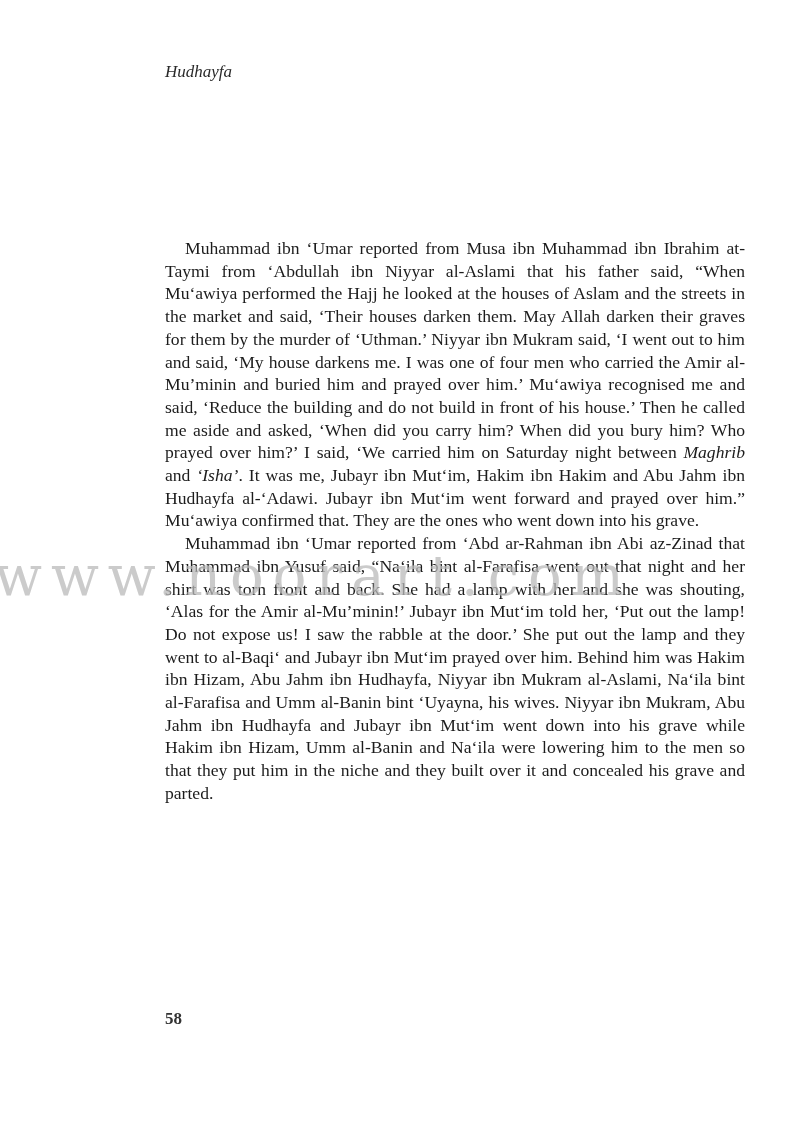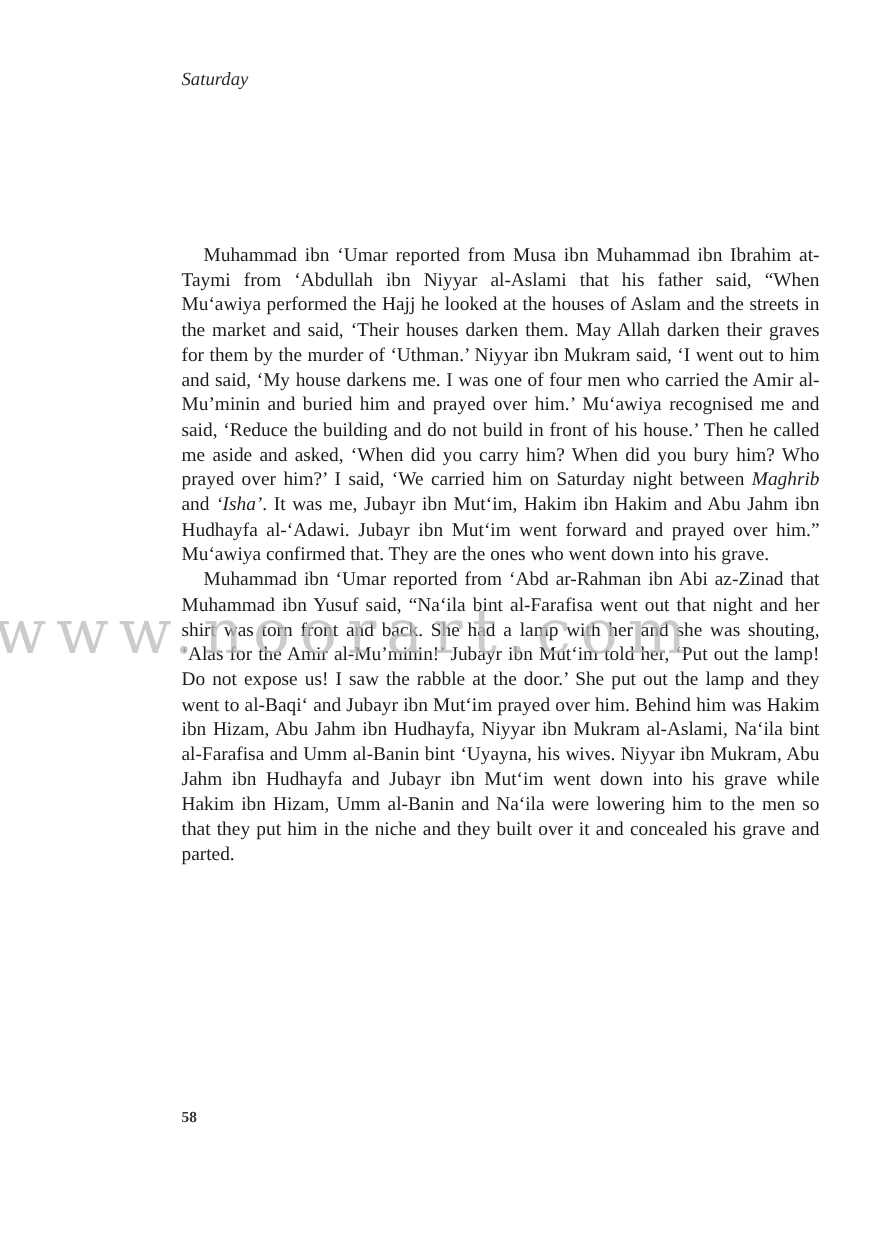--- a/index.html
+++ b/index.html
@@ -38,60 +38,60 @@
     font-weight: bold;
     font-size: 19.5px;
     line-height: 24px;
     text-align: justify;
     color: #111;
     margin: 0;
     hyphens: manual;
   }
   .body-text {
     position: absolute;
-    top: 220px;
+    top: 237px;
     left: 0;
     width: 580px;
   }
   .para {
     margin: 0;
     font-size: 17.6px;
     line-height: 22.7px;
     text-align: justify;
     text-indent: 20px;
     color: #1c1c1c;
   }
   .para em { font-style: italic; }
   .page-number {
     position: absolute;
     top: 1009px;
     left: 0;
     font-weight: bold;
-    font-size: 14px;
+    font-size: 17px;
     color: #333;
   }
   .watermark {
     position: absolute;
     left: -6px;
     top: 548px;
     width: 812px;
     font-family: "DejaVu Serif", "Liberation Serif", serif;
     font-size: 56px;
     letter-spacing: 9px;
     color: rgba(185,185,185,0.75);
     white-space: nowrap;
     pointer-events: none;
     line-height: 56px;
   }
 </style>
 </head>
 <body>
 
 <div class="page">
-  <div class="running-header">Saturday</div>
+  <div class="running-header">Hudhayfa</div>
 
 
   <div class="body-text">
     <p class="para">
       <span>Muhammad ibn ‘Umar reported from Musa ibn Muhammad ibn Ibrahim at-Taymi from ‘Abdullah ibn Niyyar al-Aslami that his father said, “When Mu‘awiya performed the Hajj he looked at the houses of Aslam and the streets in the market and said, ‘Their houses darken them. May Allah darken their graves for them by the murder of ‘Uthman.’ Niyyar ibn Mukram said, ‘I went out to him and said, ‘My house darkens me. I was one of four men who carried the Amir al-Mu’minin and buried him and prayed over him.’ Mu‘awiya recognised me and said, ‘Reduce the building and do not build in front of his house.’ Then he called me aside and asked, ‘When did you carry him? When did you bury him? Who prayed over him?’ I said, ‘We carried him on Saturday night between </span><em>Maghrib</em><span> and </span><em>‘Isha’</em><span>. It was me, Jubayr ibn Mut‘im, Hakim ibn Hakim and Abu Jahm ibn Hudhayfa al-‘Adawi. Jubayr ibn Mut‘im went forward and prayed over him.” Mu‘awiya confirmed that. They are the ones who went down into his grave.</span>
     </p>
     <p class="para">
       <span>Muhammad ibn ‘Umar reported from ‘Abd ar-Rahman ibn Abi az-Zinad that Muhammad ibn Yusuf said, “Na‘ila bint al-Farafisa went out that night and her shirt was torn front and back. She had a lamp with her and she was shouting, ‘Alas for the Amir al-Mu’minin!’ Jubayr ibn Mut‘im told her, ‘Put out the lamp! Do not expose us! I saw the rabble at the door.’ She put out the lamp and they went to al-Baqi‘ and Jubayr ibn Mut‘im prayed over him. Behind him was Hakim ibn Hizam, Abu Jahm ibn Hudhayfa, Niyyar ibn Mukram al-Aslami, Na‘ila bint al-Farafisa and Umm al-Banin bint ‘Uyayna, his wives. Niyyar ibn Mukram, Abu Jahm ibn Hudhayfa and Jubayr ibn Mut‘im went down into his grave while Hakim ibn Hizam, Umm al-Banin and Na‘ila were lowering him to the men so that they put him in the niche and they built over it and concealed his grave and parted.</span>
     </p>
   </div>

